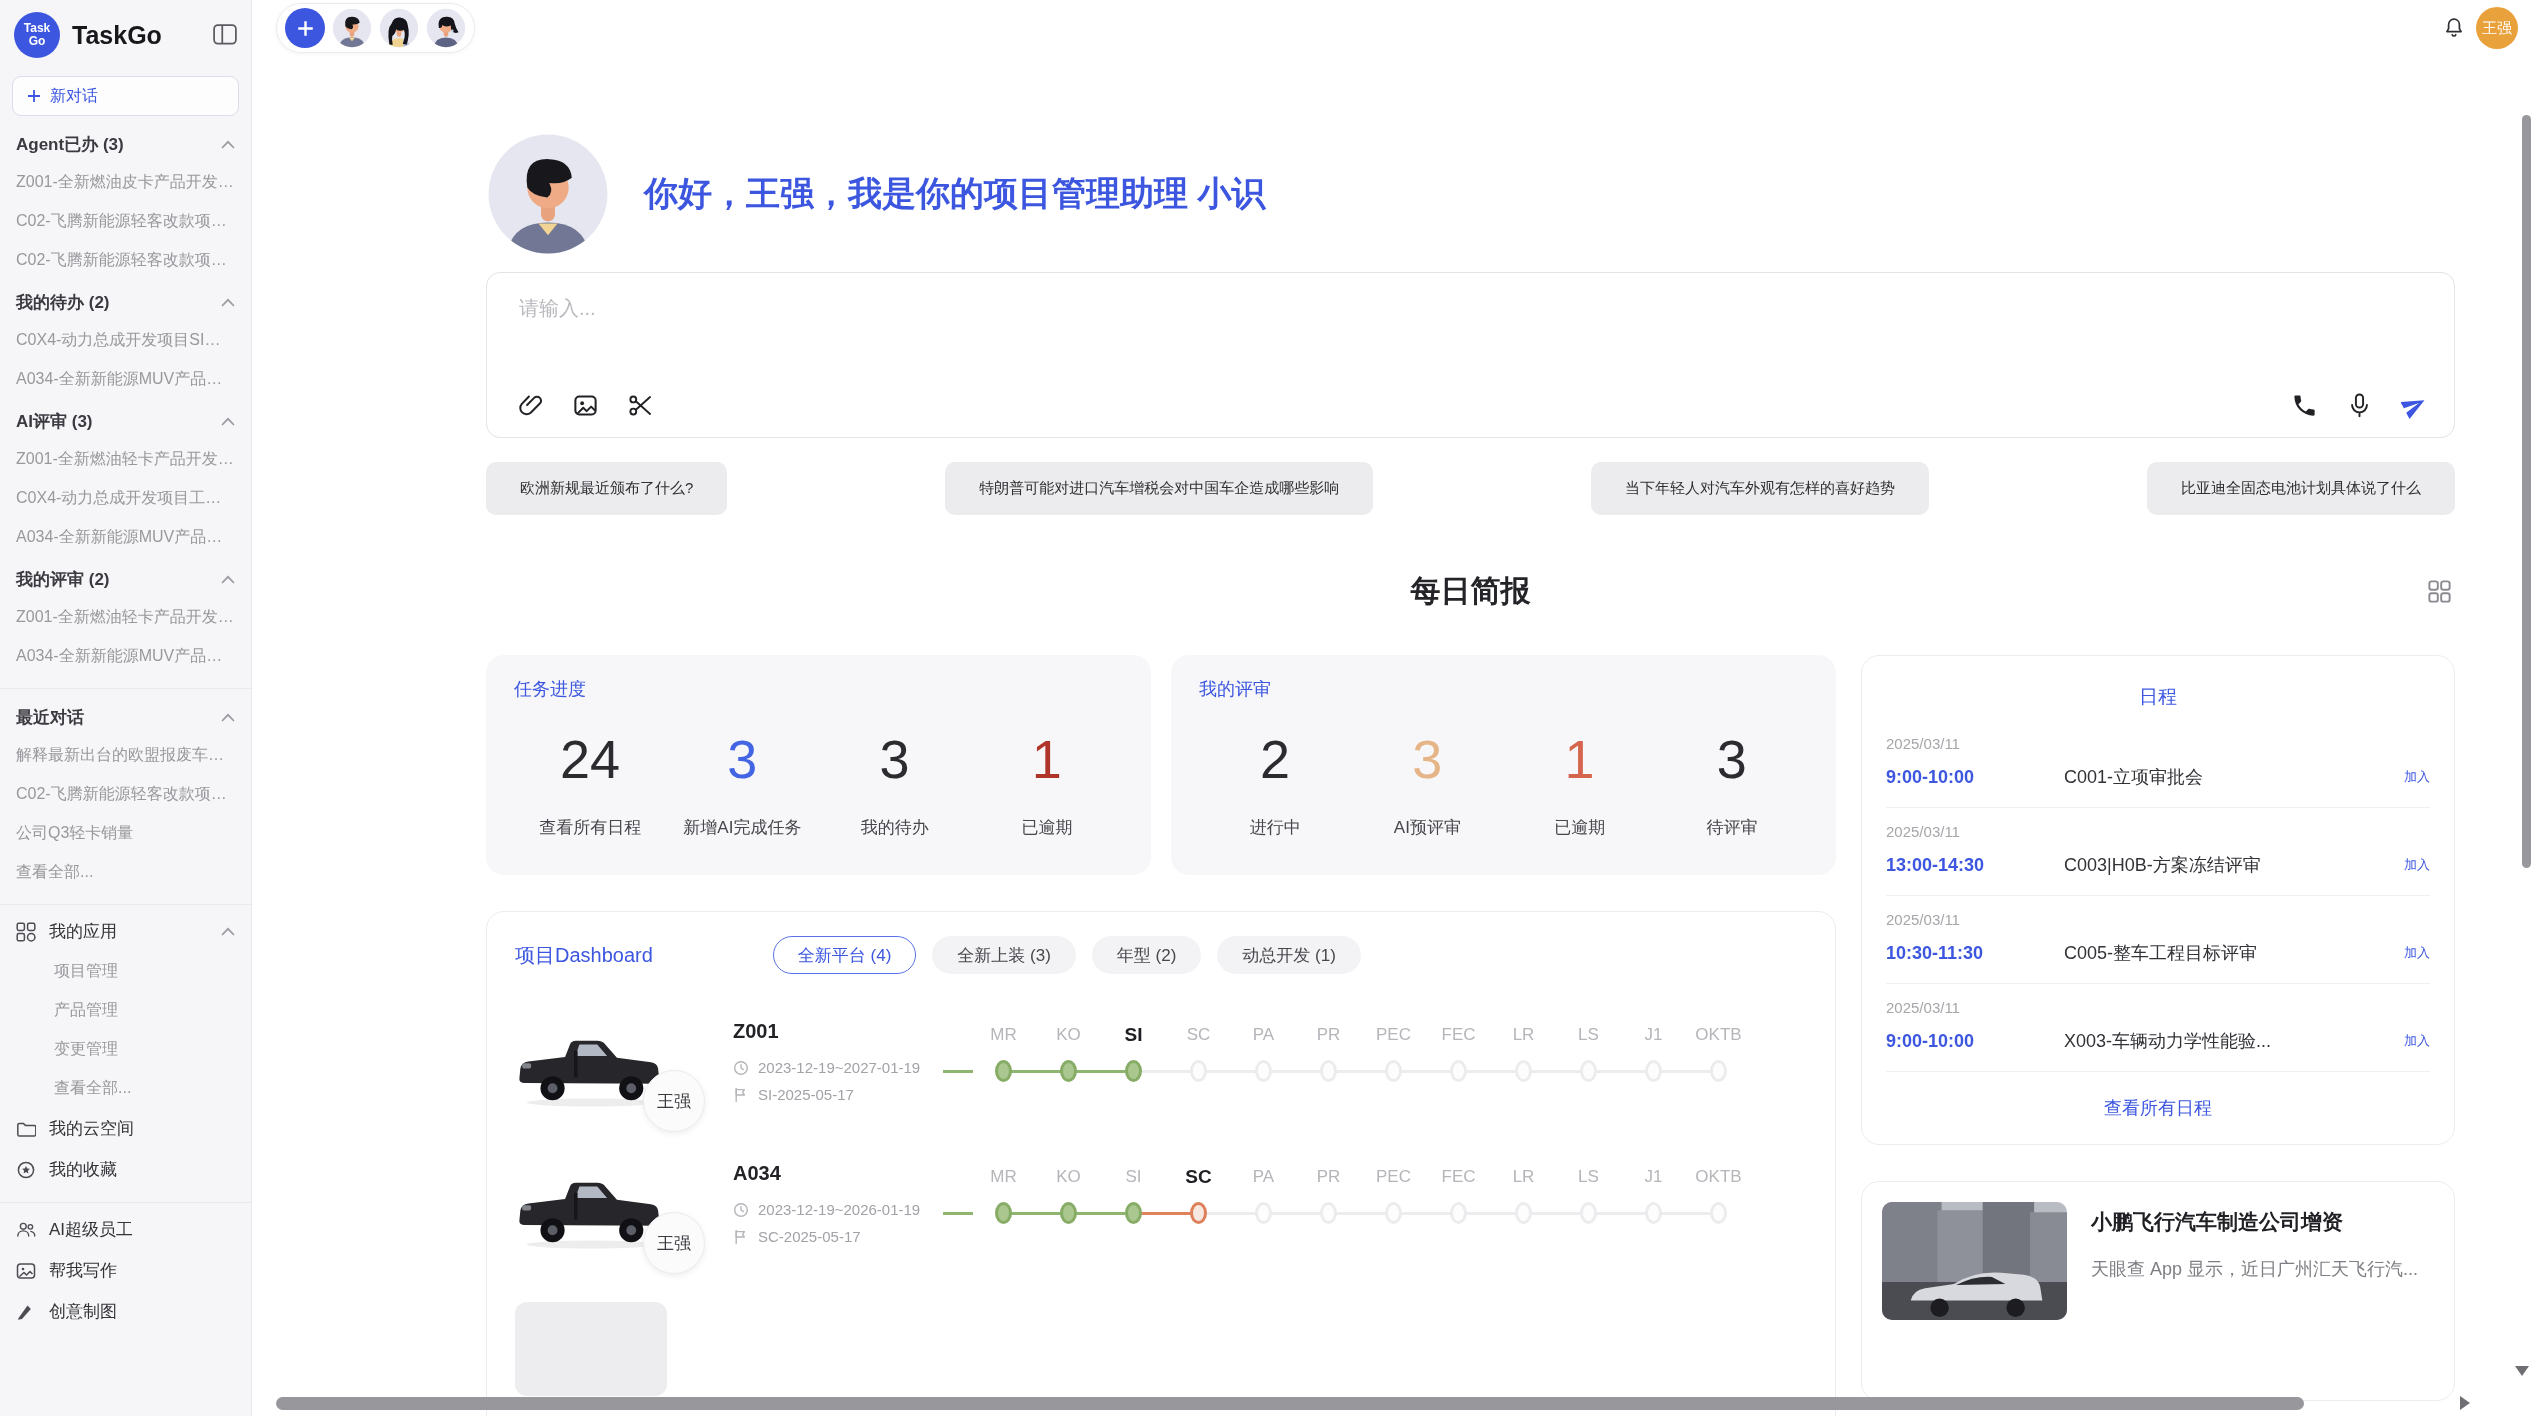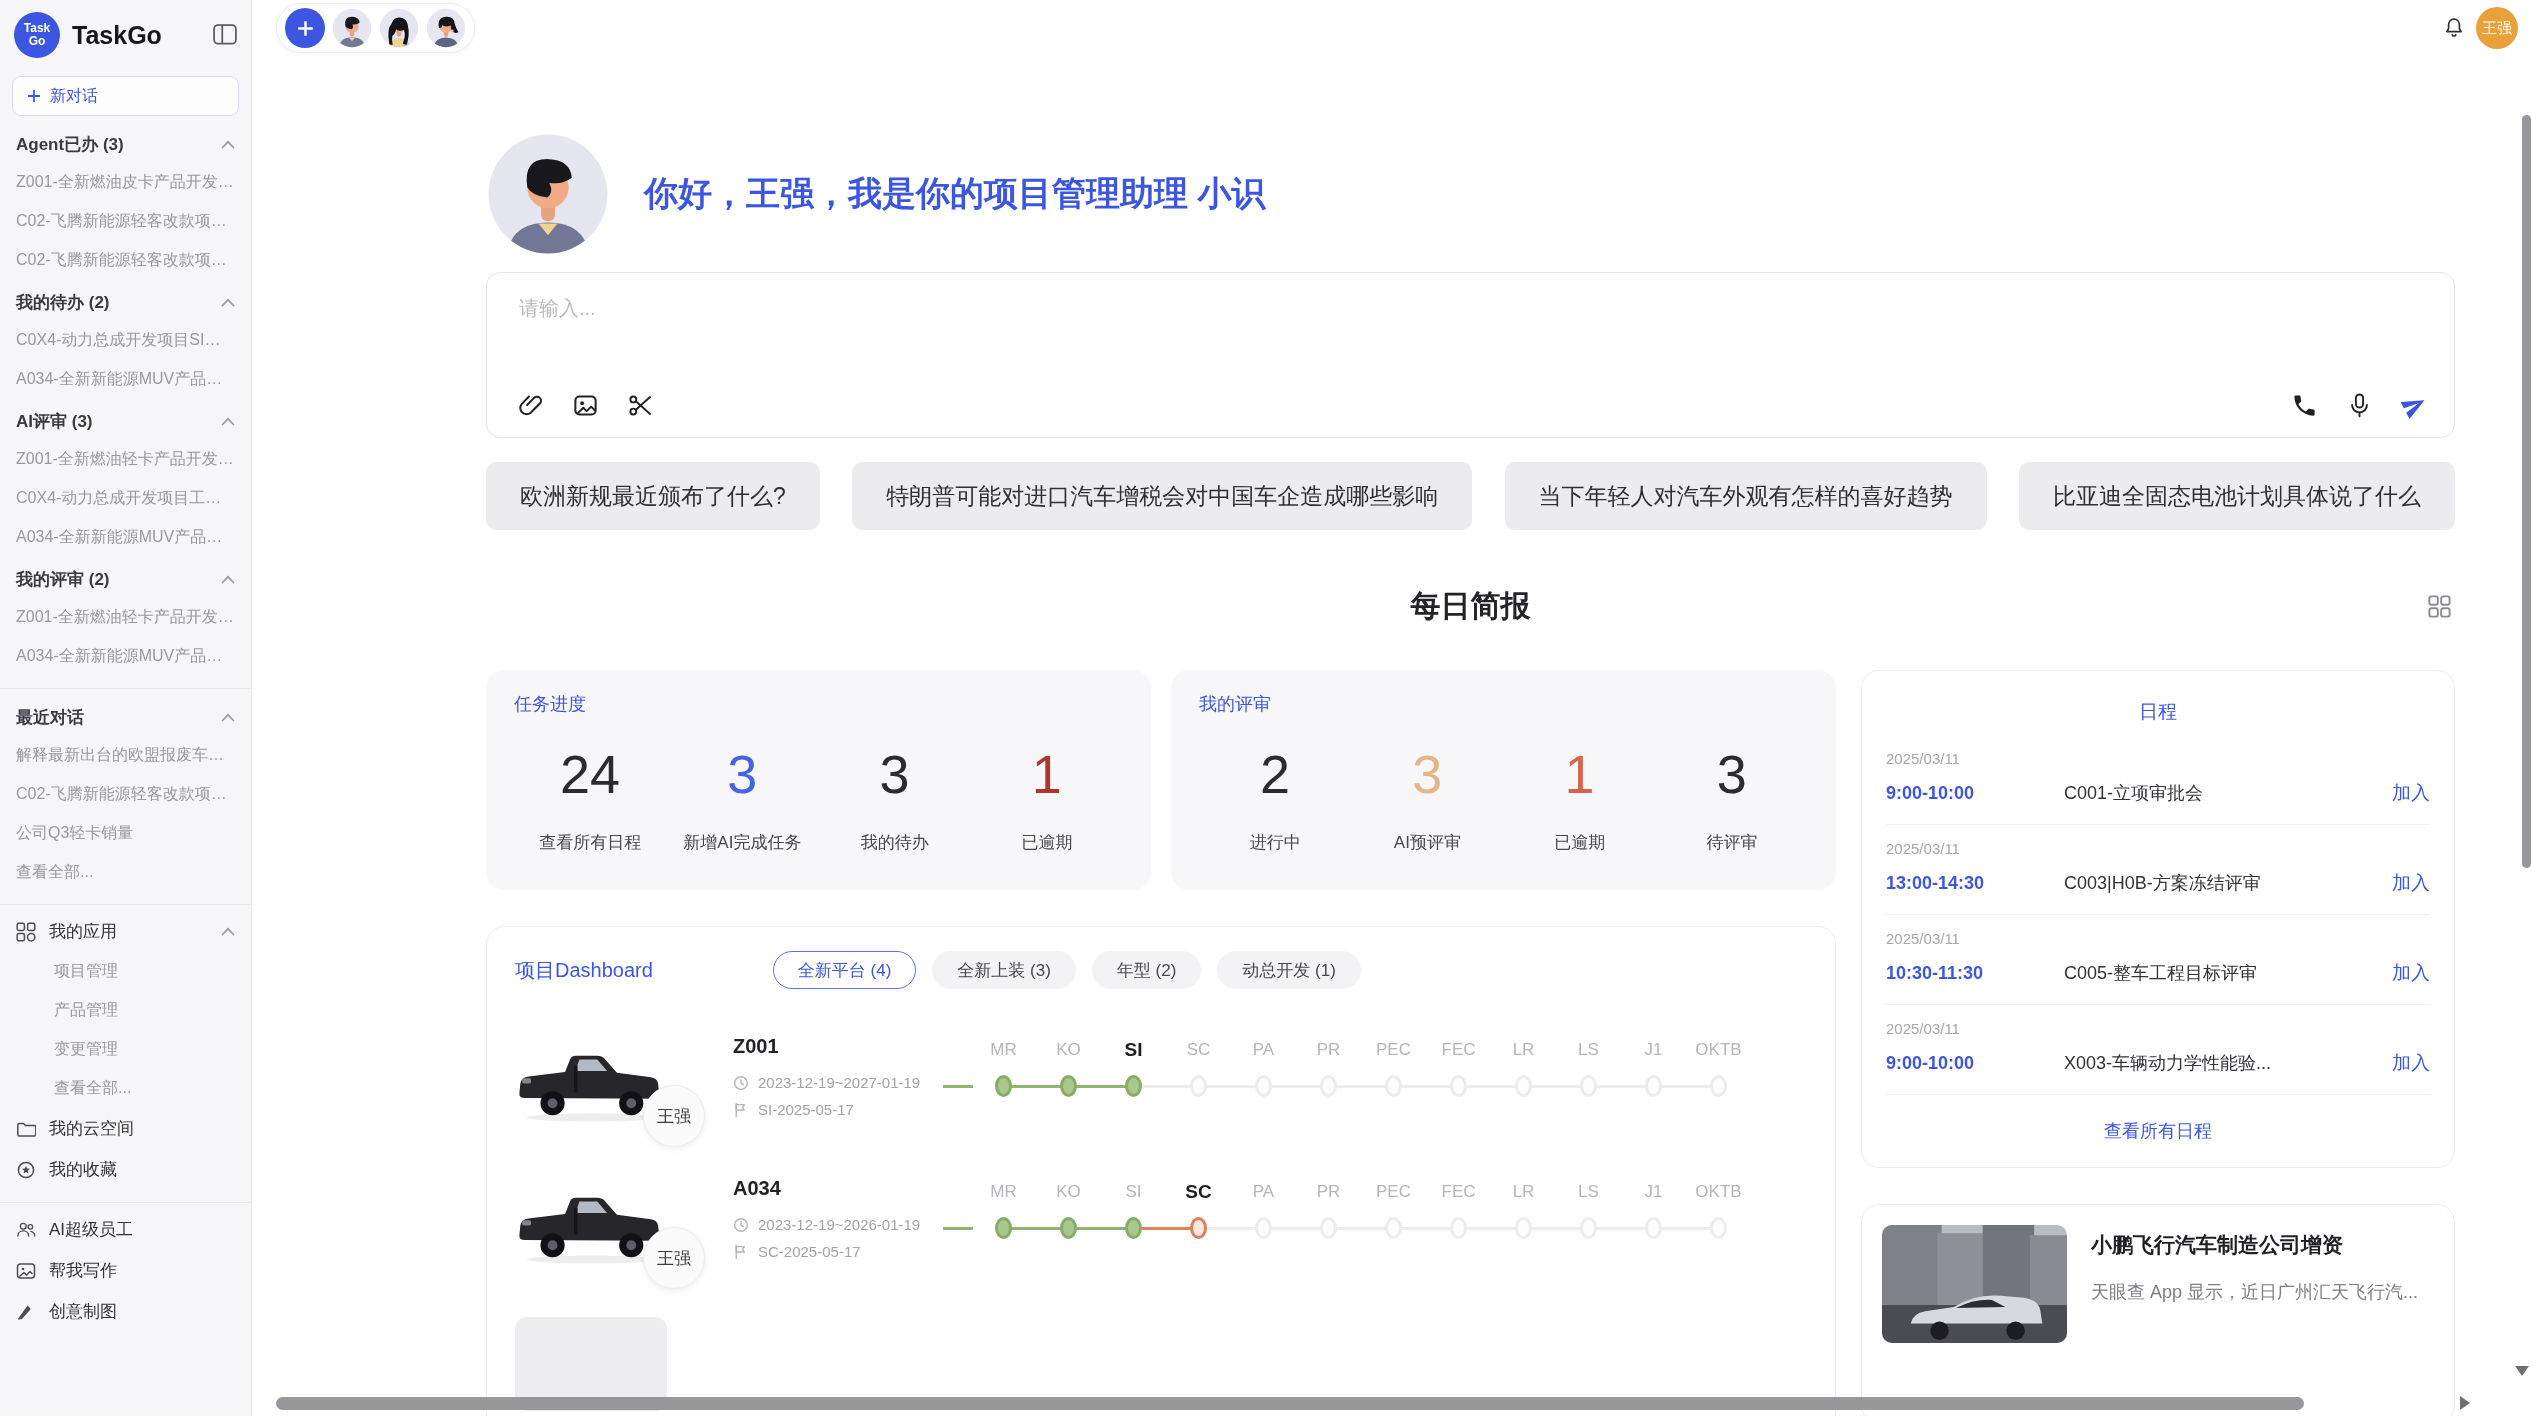--- a/index.html
+++ b/index.html
@@ -45,21 +45,21 @@
 
   .input-card { position:relative; height:166px; border:1.5px solid #e3e3e8; border-radius:14px; background:#fff; margin-bottom:24px; }
   .hero-input { position:absolute; top:24px; left:32px; right:520px; border:none; outline:none; font-size:20px; color:#333; background:transparent; font-family:inherit; }
   .hero-input::placeholder { color:#b9b9bf; }
   .input-icons-left { position:absolute; left:30px; bottom:18px; display:flex; gap:28px; }
   .input-icons-right { position:absolute; right:26px; bottom:18px; display:flex; gap:28px; align-items:center; }
   .tool-ic { width:27px; height:27px; color:#222226; cursor:pointer; }
   .tool-ic.send { color:#3c56e0; }
 
   .chips { display:flex; justify-content:space-between; gap:22px; margin-bottom:56px; }
-  .chip { height:68px; background:#ececee; border-radius:10px; display:flex; align-items:center; padding:0 34px; font-size:23px; color:#2f2f34; white-space:nowrap; cursor:pointer; }
+  .chip { height:53px; background:#ececee; border-radius:10px; display:flex; align-items:center; padding:0 34px; font-size:15px; color:#2f2f34; white-space:nowrap; cursor:pointer; }
 
   .briefing-head { position:relative; height:42px; margin-bottom:42px; }
   .briefing-title { position:absolute; left:0; right:0; text-align:center; font-size:30px; font-weight:700; color:#232328; }
   .briefing-grid-ic { position:absolute; right:2px; top:7px; width:27px; height:27px; color:#8a8a90; cursor:pointer; }
 
   .columns { display:flex; gap:25px; align-items:flex-start; }
   .left-col { width:1350px; flex:none; }
   .right-col { flex:1; }
 
   .stats-row { display:flex; gap:20px; }
@@ -98,21 +98,21 @@
   .ms-lead { position:absolute; z-index:1; top:48px; left:-28px; width:30px; height:3px; }
   .truck-placeholder { width:152px; height:94px; background:#ededef; border-radius:12px; margin-top:44px; }
 
   .sched-card { border:1.5px solid #ececf0; border-radius:18px; padding:20px 24px 16px 24px; background:#fff; }
   .sched-title { text-align:center; font-size:19px; color:#3c56e0; margin:8px 0 10px 0; }
   .sched-event { padding:15px 0 18px 0; border-bottom:1px solid #f0f0f3; }
   .sched-date { font-size:15px; color:#a6a6ab; }
   .sched-line { display:flex; align-items:center; margin-top:13px;justify-content:flex-end; }
   .sched-time { width:178px; flex:none; font-size:18px; font-weight:600; color:#3c56e0; }
   .sched-name { flex:1; font-size:18px; color:#323237; white-space:nowrap; overflow:hidden; text-overflow:ellipsis; }
-  .sched-join { flex:none; font-size:19px; color:#3c56e0; cursor:pointer; margin-left:14px; }
+  .sched-join { flex:none; font-size:13px; color:#3c56e0; cursor:pointer; margin-left:14px; }
   .sched-footer { text-align:center; padding:24px 0 8px 0; font-size:18px; color:#3c56e0; cursor:pointer; }
 
   .news-card { margin-top:36px; border:1.5px solid #ececf0; border-radius:18px; padding:20px; background:#fff; display:flex; gap:24px; height:220px; }
   .news-thumb { width:185px; height:118px; border-radius:10px; overflow:hidden; flex:none; }
   .news-thumb svg { width:100%; height:100%; display:block; }
   .news-body { flex:1; min-width:0; }
   .news-title { font-size:21px; font-weight:700; color:#1f1f24; margin-top:6px; }
   .news-snippet { font-size:18px; color:#7e7e84; margin-top:20px; line-height:1.5; }
 
   

